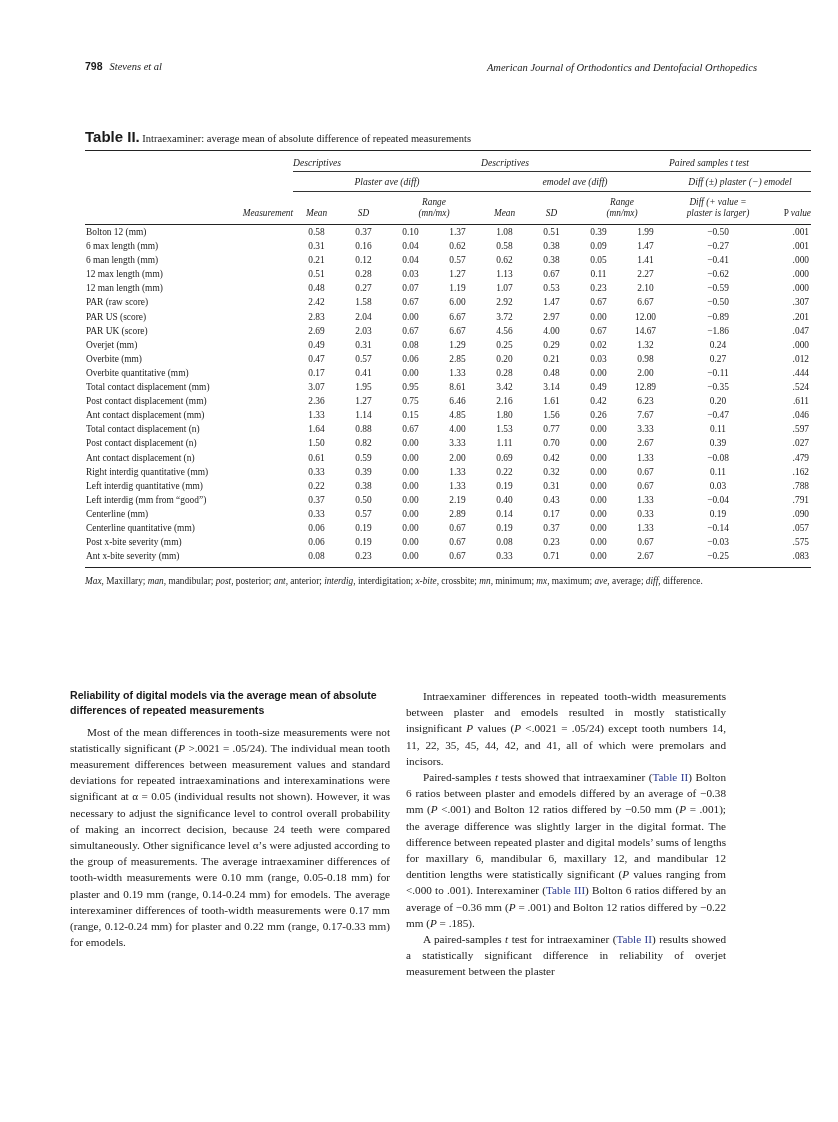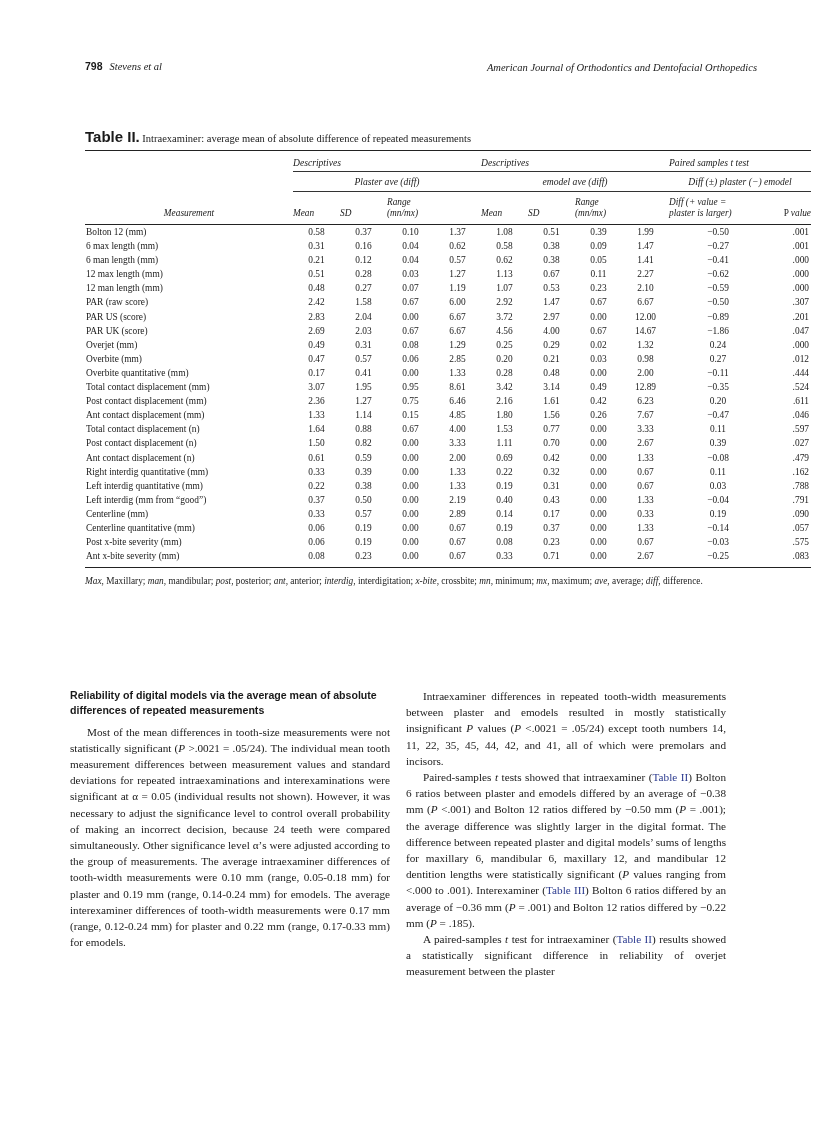--- a/index.html
+++ b/index.html
@@ -93,29 +93,29 @@
   .hdr-sub {
     font-style: italic;
     text-align: center;
     font-size: 9.6px;
     padding-top: 4px !important;
     padding-bottom: 3px !important;
     line-height: 12px;
   }
   .hdr-col {
     font-style: italic;
-    text-align: left;
+    text-align: center;
     font-size: 9.3px;
     line-height: 11px;
     vertical-align: bottom;
     padding-bottom: 3px !important;
     padding-top: 5px !important;
   }
   .hdr-col.left {
-    text-align: center;
+    text-align: right;
     font-family: Liberation Serif, serif;
   }
   .hdr-col.pval {
     font-style: normal;
   }
   .hdr-col.pval i { font-style: italic; }
 
   .rule-head-bottom td { border-bottom: 1.3px solid #222; height: 2px; }
   .rule-body-bottom td { border-bottom: 1.6px solid #222; height: 2px; }
 

